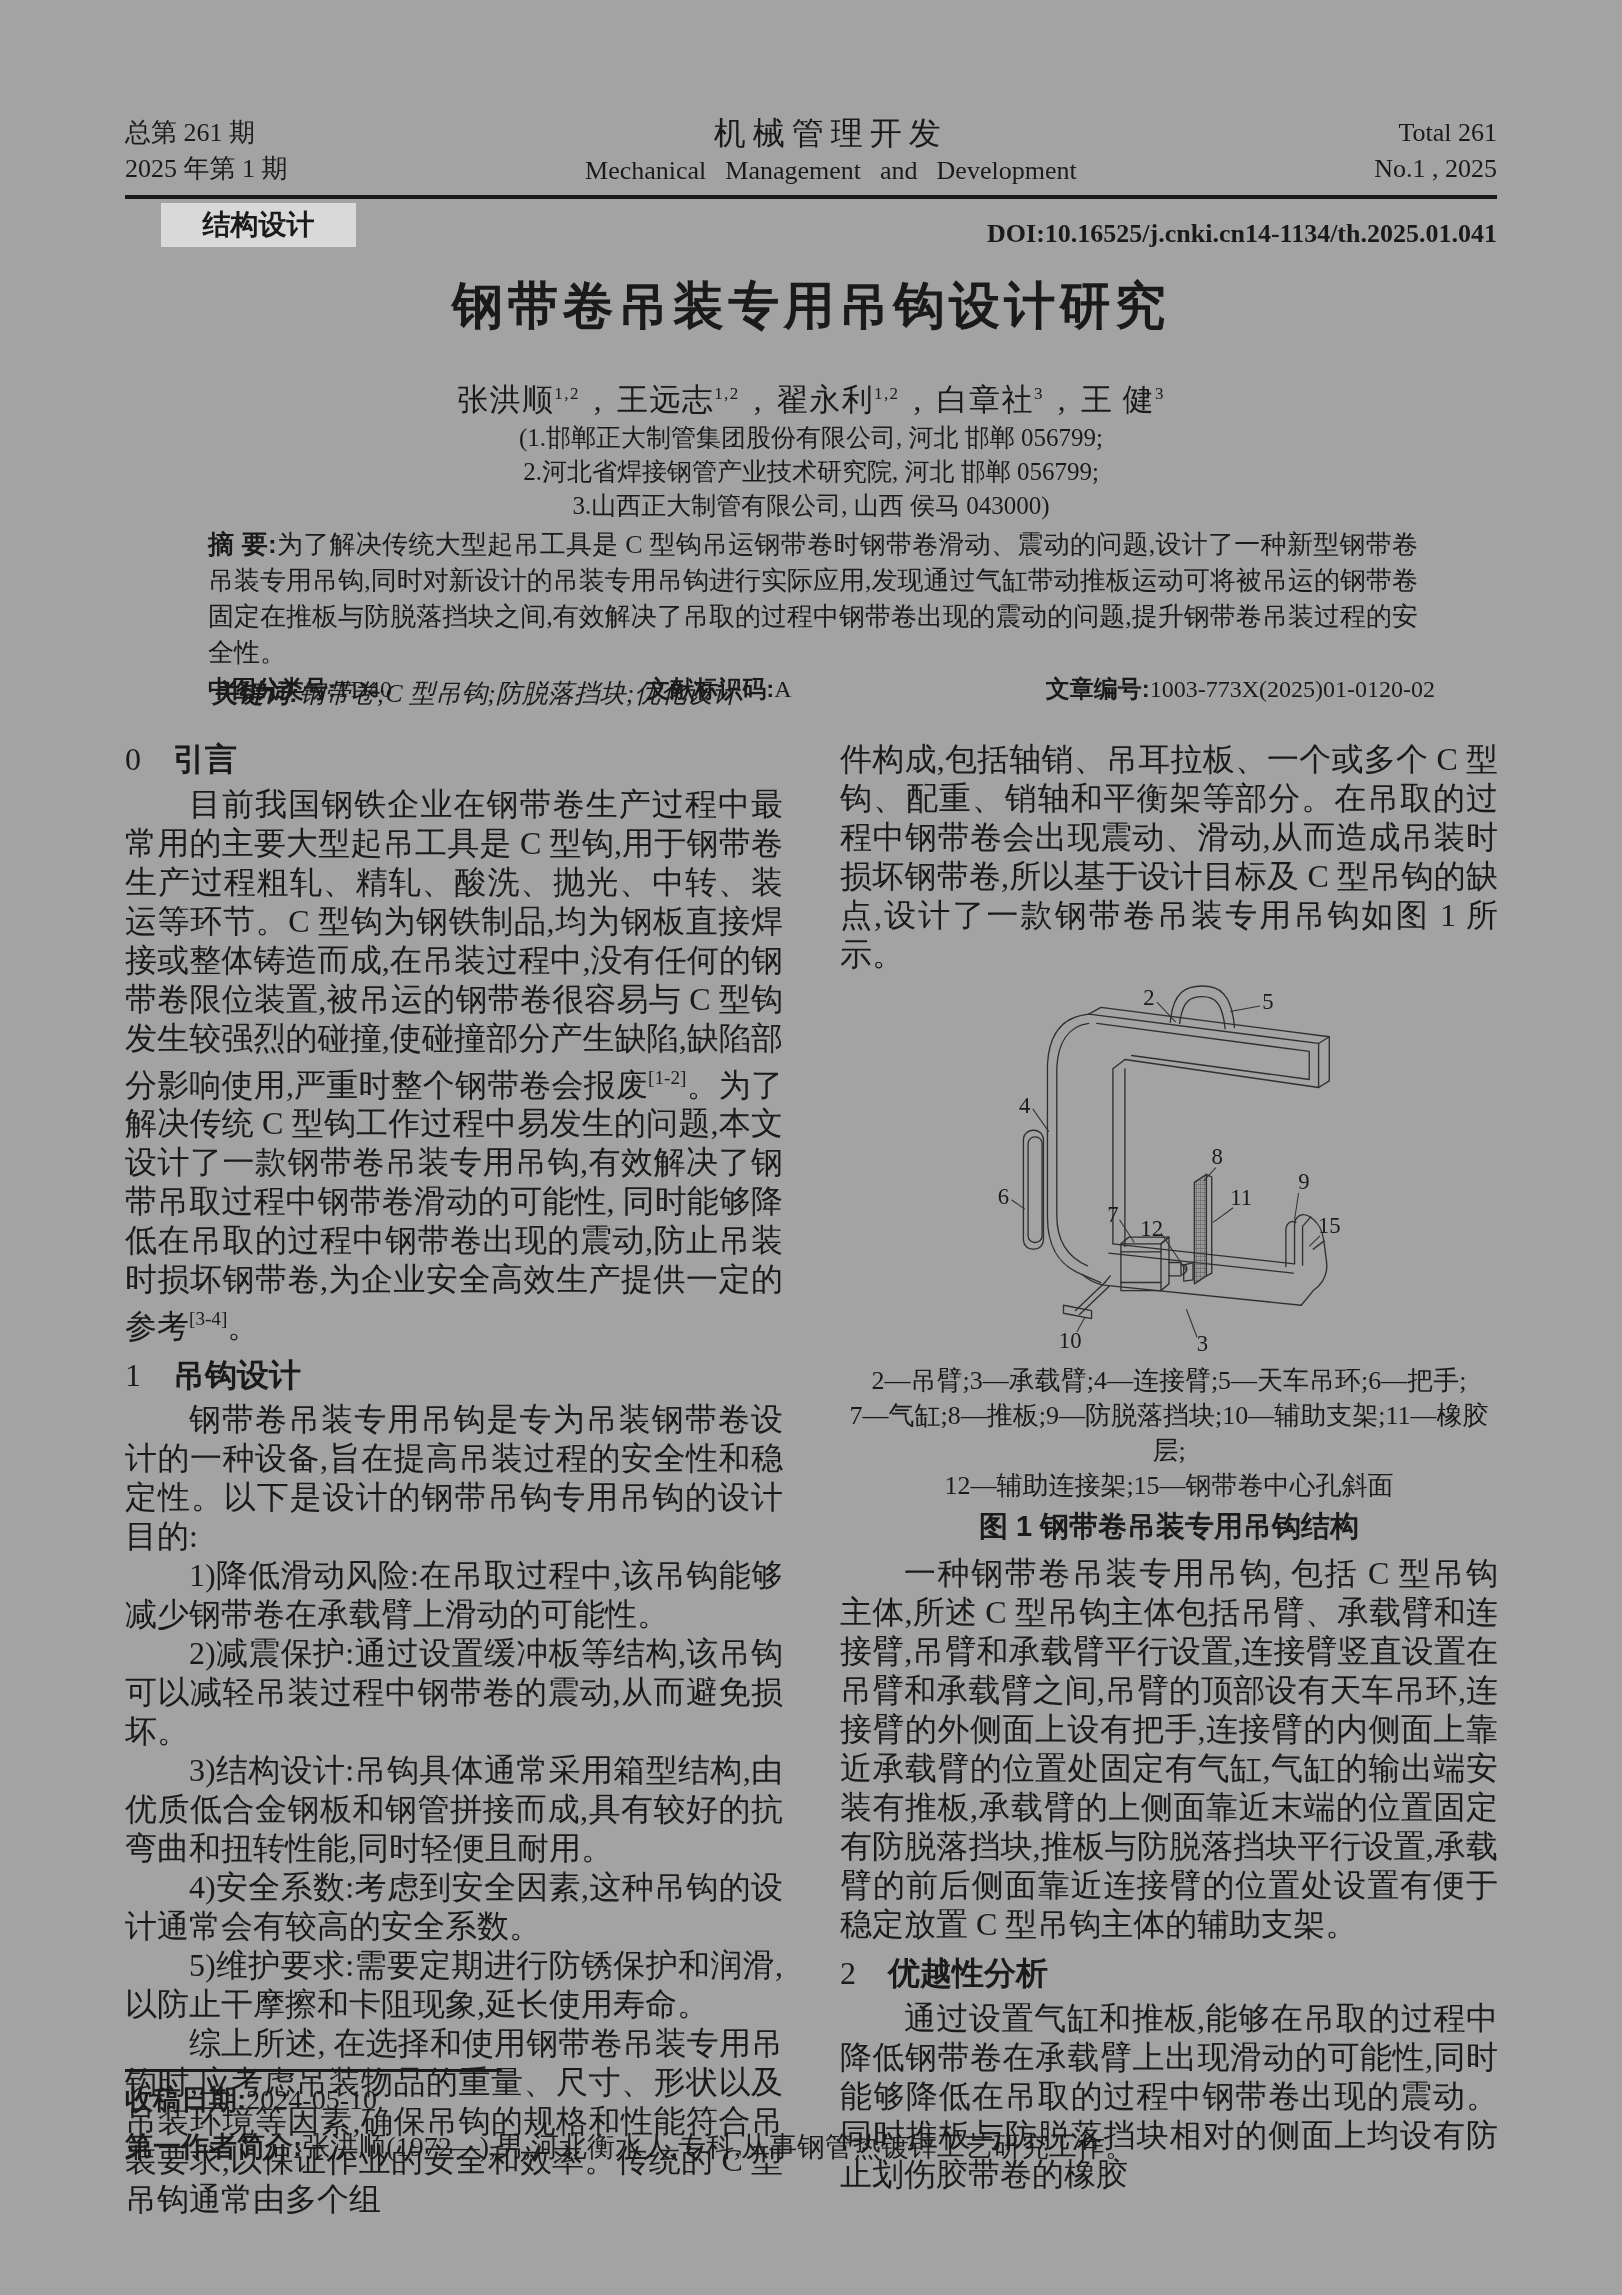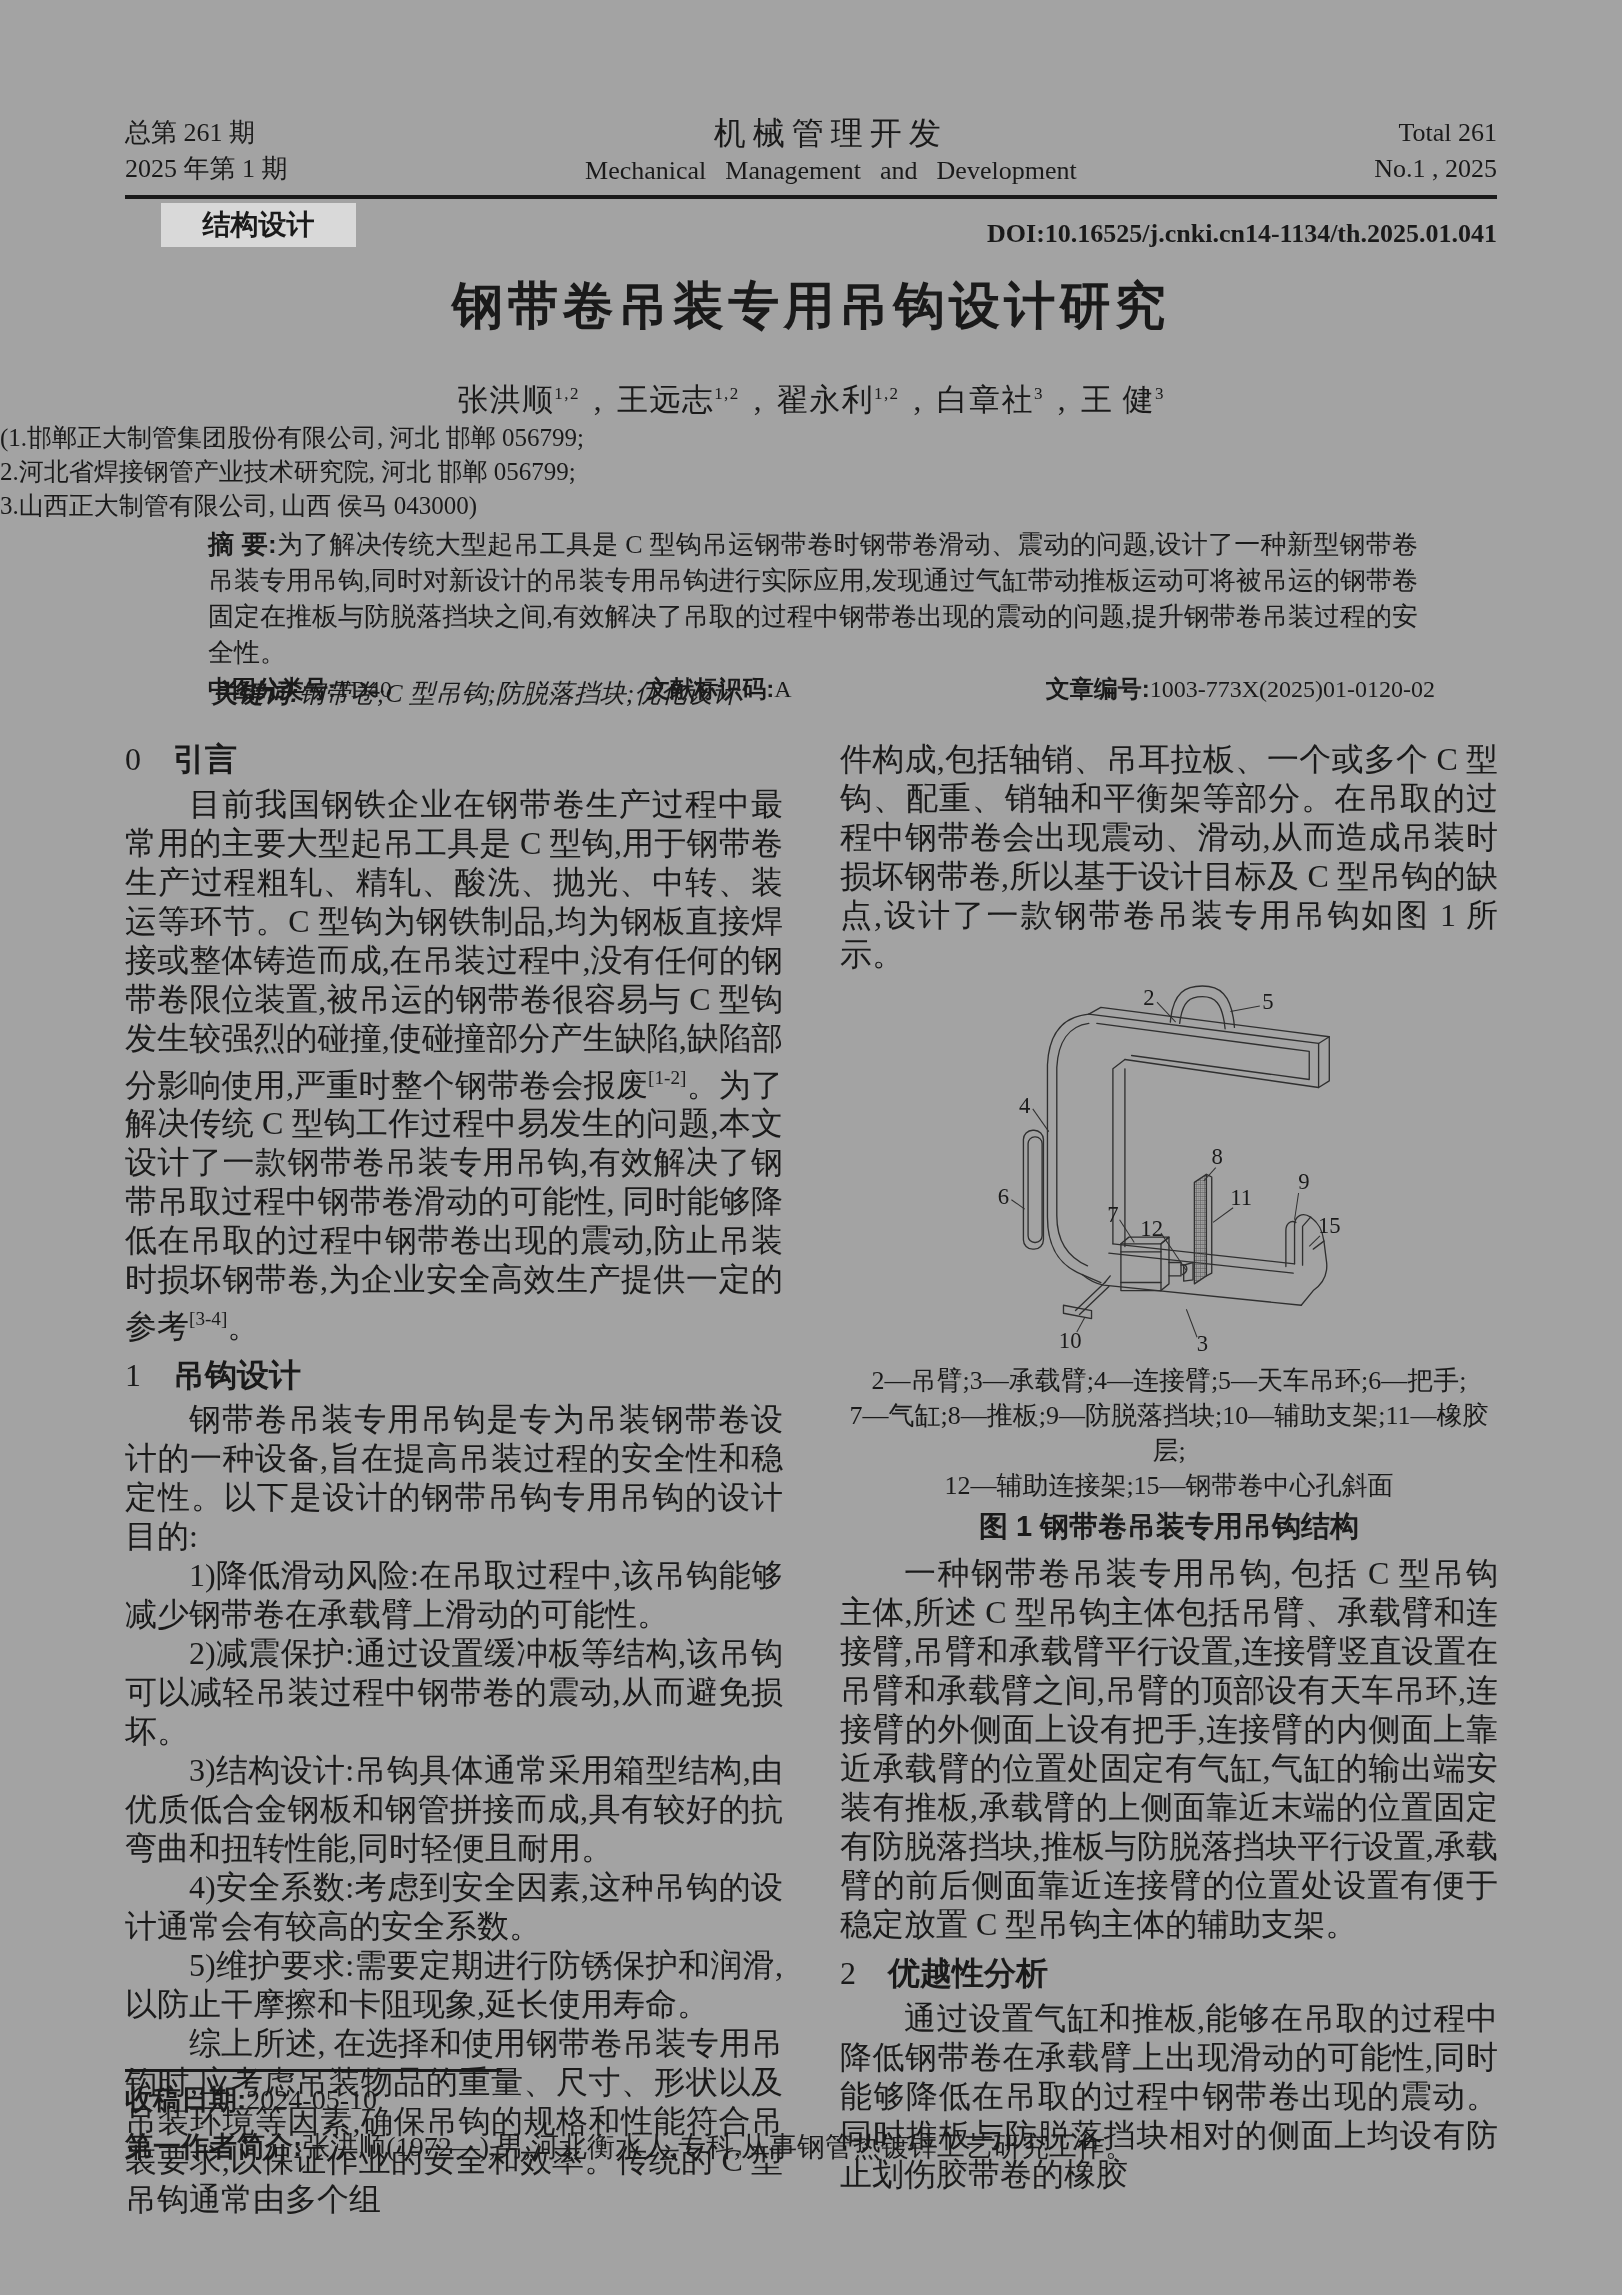--- a/index.html
+++ b/index.html
@@ -22,21 +22,21 @@
   .journal-en{font-size:26px;word-spacing:12.5px;line-height:40px;}
   .hdr-rule{position:absolute;left:125px;right:125px;top:195px;height:3.5px;background:#1a1a1a;}
   .col-tag{position:absolute;left:130px;top:203px;width:195px;height:44px;background:#d9d9d9;
     display:flex;align-items:center;justify-content:center;font-size:28px;font-weight:bold;margin-left:31px;}
   .doi{position:absolute;right:125px;top:219px;font-size:26px;font-weight:bold;}
   
   .title{position:absolute;left:0;right:0;top:272px;text-align:center;font-size:51px;font-weight:bold;letter-spacing:4.2px;}
   .authors{position:absolute;left:0;right:0;top:379px;text-align:center;font-size:31px;letter-spacing:1.4px;}
   .authors sup{font-size:0.55em;}
   .authors .sep{margin:0 14px;}
-  .affils{position:absolute;left:0;right:0;top:421px;text-align:left;font-size:25px;line-height:34px;}
+  .affils{position:absolute;left:0;right:0;top:421px;text-align:center;font-size:25px;line-height:34px;}
   
   .abs-block{position:absolute;left:208px;width:1210px;top:526px;font-size:26px;line-height:36px;text-align:justify;text-justify:inter-ideograph;}
   .abs-block b{font-family:"Liberation Sans","DejaVu Sans",sans-serif;}
   .meta-line{position:absolute;left:208px;width:1227px;top:673px;display:flex;justify-content:space-between;font-size:24px;}
   .meta-line b{font-family:"Liberation Sans","DejaVu Sans",sans-serif;}
   
   .col{position:absolute;top:740px;width:658px;}
   .col.left{left:125px;}
   .col.right{left:840px;}
   .para{font-size:32px;line-height:39px;text-align:justify;text-justify:inter-ideograph;margin:0;}

